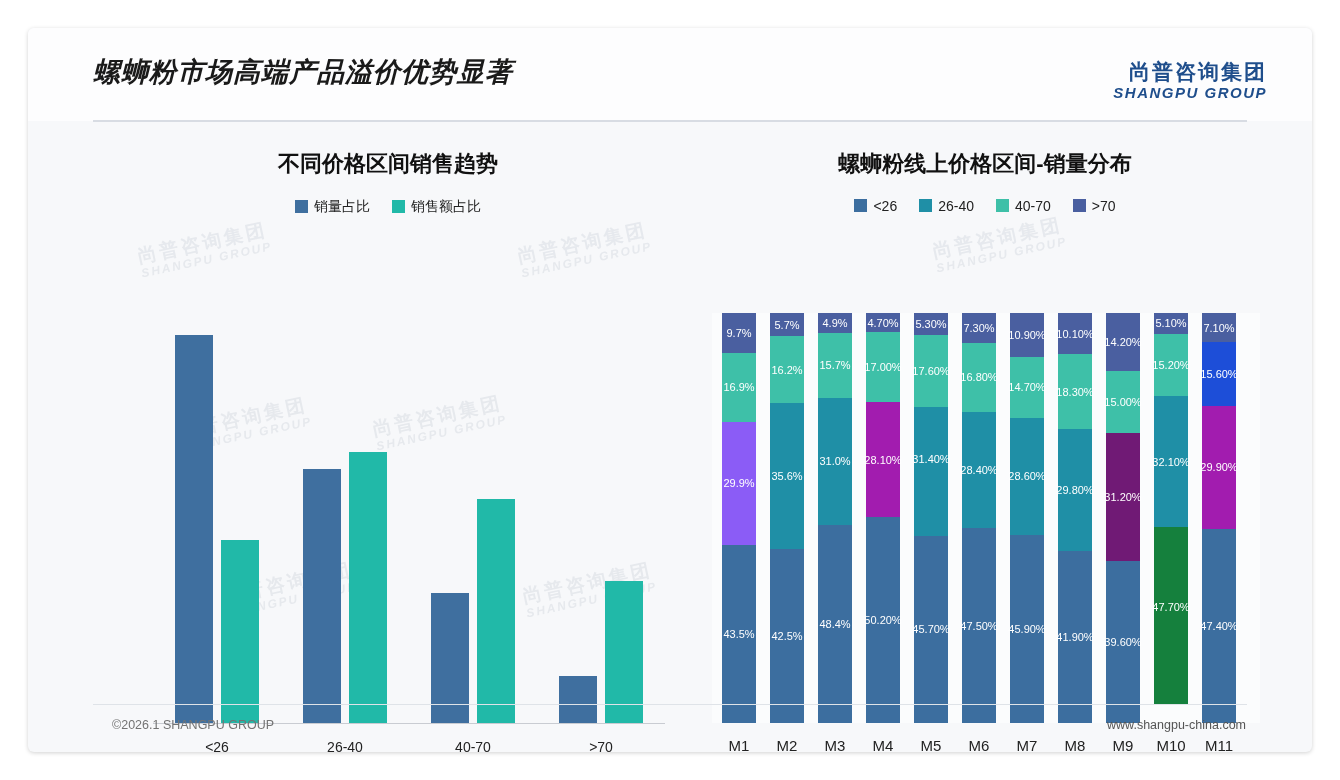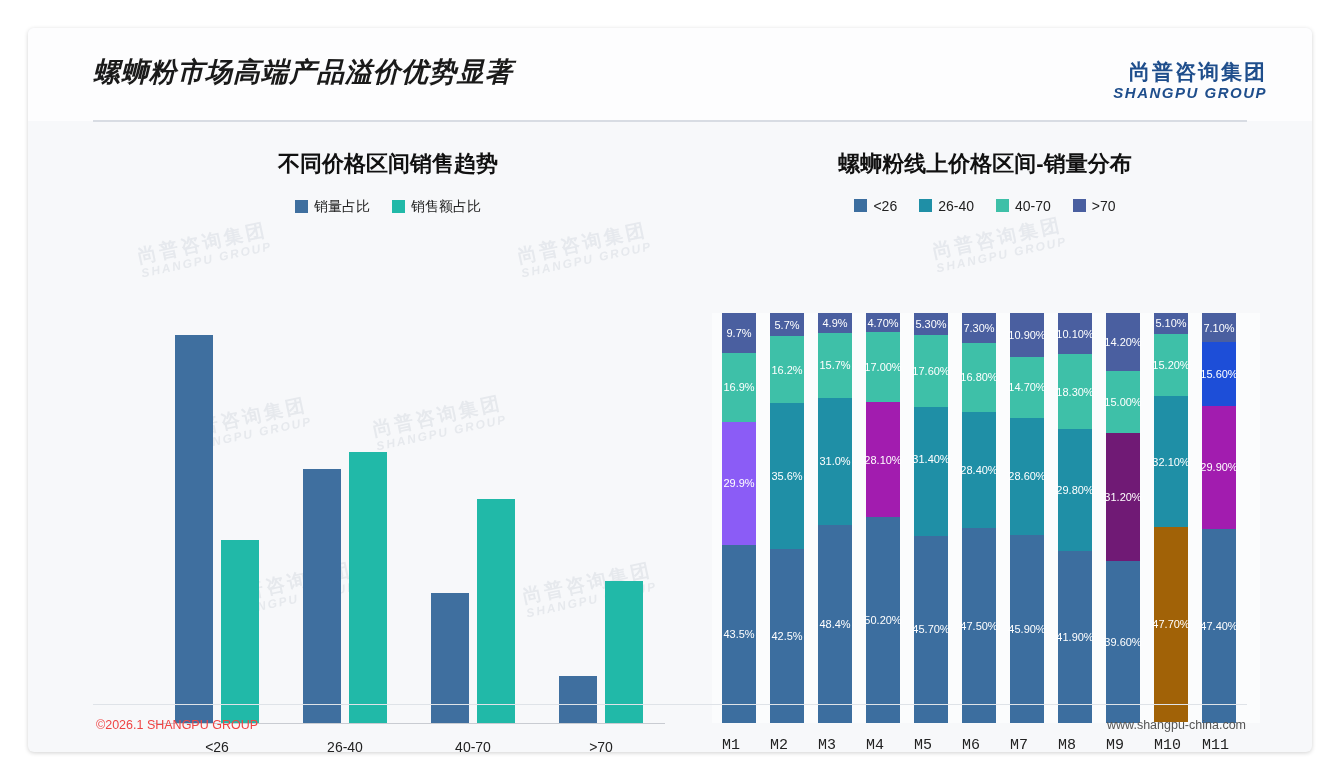--- a/index.html
+++ b/index.html
@@ -33,21 +33,21 @@
   .logo .l1{font-size:21px;font-weight:bold;color:#1f4e8c;letter-spacing:2px;}
   .logo .l2{font-size:15px;font-weight:bold;font-style:italic;color:#1f4e8c;letter-spacing:1.5px;}
   .header-rule{
     position:absolute;left:65px;top:92px;width:1154px;height:2px;background:#d8dce3;
   }
   
   .footer-rule{
     position:absolute;left:65px;top:676px;width:1154px;height:1px;background:#dfe3e8;
   }
   .footer-left{
-    position:absolute;left:68px;top:690px;font-size:12.5px;color:#ef4444;
+    position:absolute;left:84px;top:690px;font-size:12.5px;color:#737373;
   }
   .footer-right{
     position:absolute;right:66px;top:690px;font-size:12.5px;color:#555;
   }
   
   .wm{
     position:absolute;color:#d9dde3;opacity:.55;
     font-weight:bold;pointer-events:none;white-space:nowrap;
     transform:rotate(-12deg);
     line-height:1.1;
@@ -93,21 +93,21 @@
   }
   .plot2{
     position:absolute;left:12px;top:10px;width:548px;height:410px;
     background:#fbfcfd;
   }
   .scol{position:absolute;bottom:0;width:34px;height:100%;}
   .seg{position:absolute;left:0;width:100%;display:flex;align-items:center;justify-content:center;}
   .seg span{font-size:11px;color:#fff;white-space:nowrap;}
   .seg.top span{color:#fff;}
   .xcat2{
-    position:absolute;top:424px;width:34px;text-align:left;font-size:15px;color:#222;font-family:Liberation Mono, monospace;
+    position:absolute;top:424px;width:34px;text-align:center;font-size:15px;color:#222;
   }
 </style>
 </head>
 <body>
 
 <div class="slide">
 
   <div class="header">
     <div class="header-title">螺蛳粉市场高端产品溢价优势显著</div>
     <div class="logo">
@@ -394,21 +394,21 @@
           <div class="seg" style="bottom:290.3px;height:61.5px;background:#3ec0a8">
               <span>15.00%</span>
             </div>
           <div class="seg top" style="bottom:351.8px;height:58.2px;background:#4a5fa0">
               <span>14.20%</span>
             </div>
           <div class="xcat2">M9</div>
         </div>
 
         <div class="scol" style="left:442px;">
-          <div class="seg" style="bottom:1px;height:195.6px;background:#a16207">
+          <div class="seg" style="bottom:18px;height:195.6px;background:#15803d">
               <span>47.70%</span>
             </div>
           <div class="seg" style="bottom:195.6px;height:131.6px;background:#1f8fa6">
               <span>32.10%</span>
             </div>
           <div class="seg" style="bottom:327.2px;height:62.3px;background:#3ec0a8">
               <span>15.20%</span>
             </div>
           <div class="seg top" style="bottom:389.5px;height:20.5px;background:#4a5fa0">
               <span>5.10%</span>

